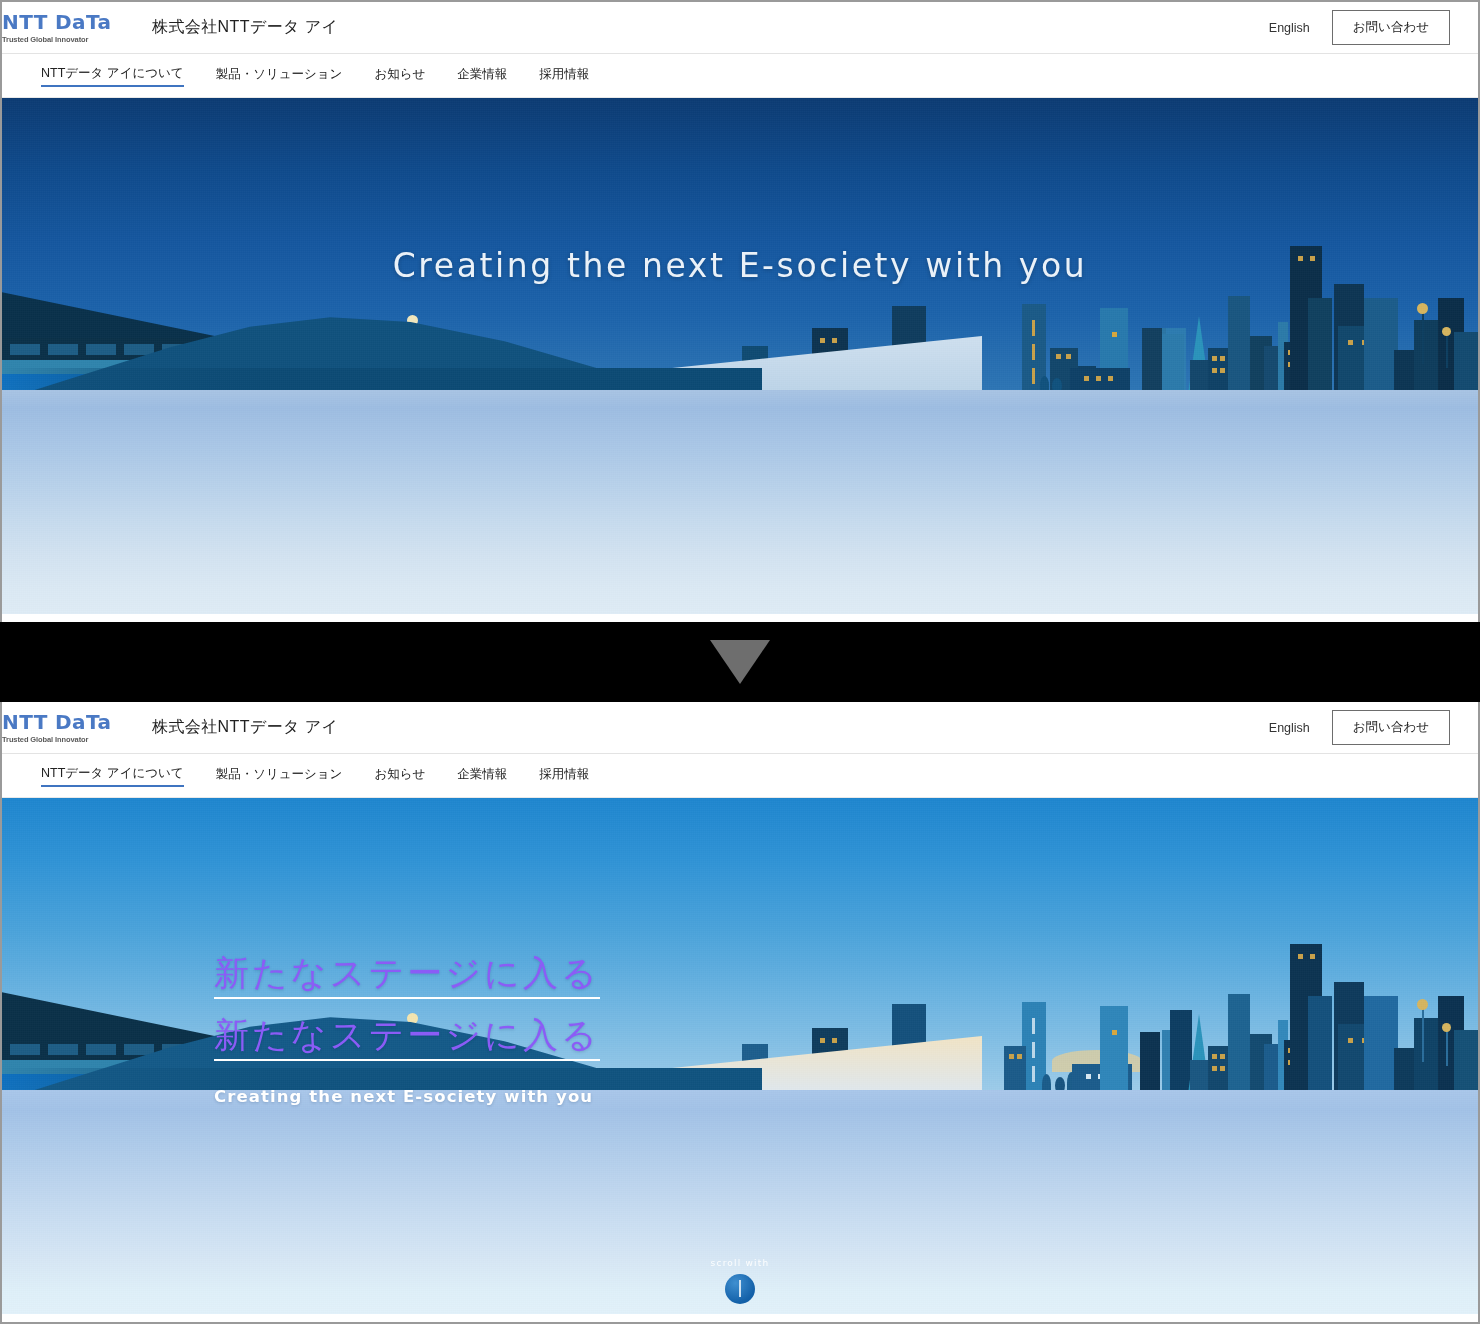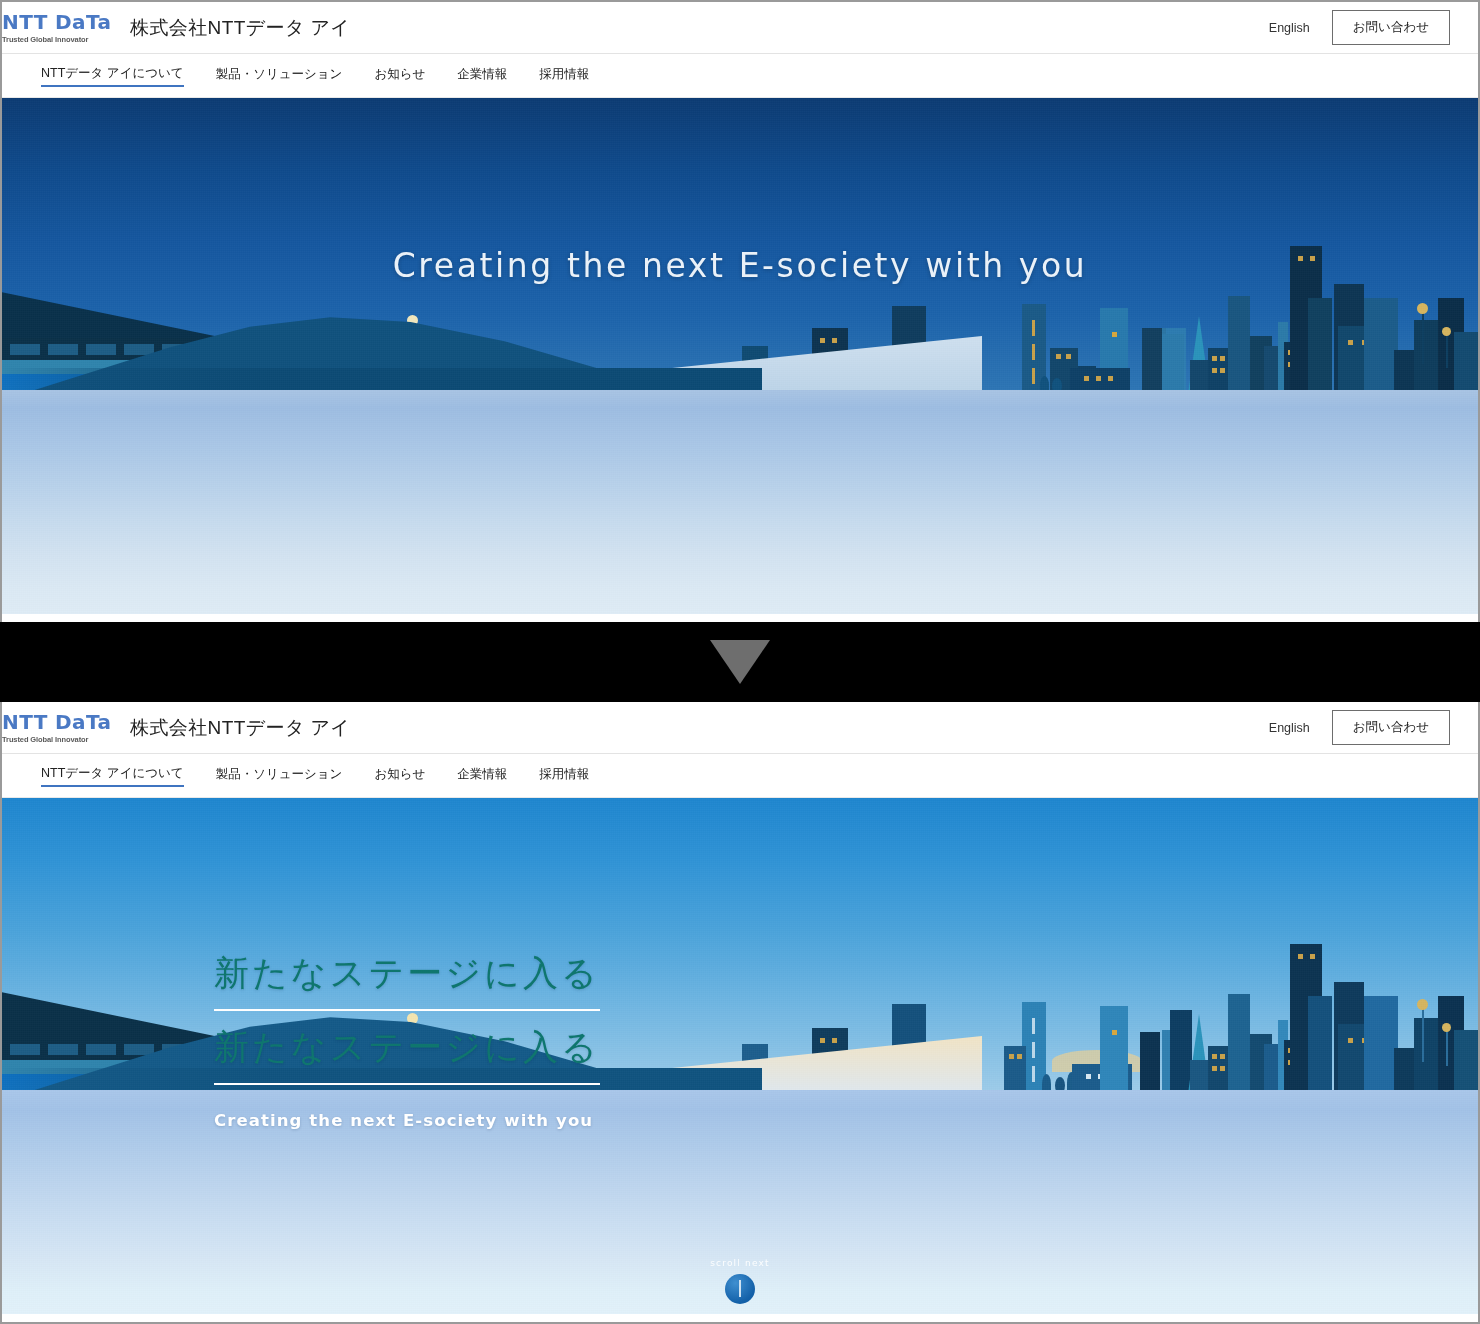--- a/index.html
+++ b/index.html
@@ -32,21 +32,21 @@
     font-family: "DejaVu Sans", sans-serif;
     font-weight: 700; font-size: 20px; letter-spacing: 0.4px;
     color: #4a79c4; line-height: 1; white-space: nowrap;
   }
   .logo-tag {
     font-size: 7.5px; color: #5a5a5a; letter-spacing: -0.1px;
     margin-top: 3px; white-space: nowrap;
     font-family: "Liberation Sans", sans-serif; font-weight: 600;
   }
   .company-name {
-    font-size: 19px; color: #222;
+    margin-left: 22px; font-size: 16px; color: #222;
     letter-spacing: 0.4px; white-space: nowrap;
   }
   .header-right {
     margin-left: auto; margin-right: 28px;
     display: flex; align-items: center; gap: 22px;
   }
   .lang-link {
     font-size: 12.5px; color: #333; text-decoration: none;
     font-family: "Liberation Sans", sans-serif;
   }
@@ -172,22 +172,22 @@
   .hero-title-a {
     position: absolute; left: 0; right: 0; top: 148px;
     text-align: center;
     font-size: 33px; color: #eaf1f8; letter-spacing: 2.6px;
     font-family: "DejaVu Sans", sans-serif; font-weight: 400;
     text-shadow: 0 1px 4px rgba(0,0,0,.22);
   }
 
   .hero-copy-b { position: absolute; left: 212px; top: 152px; z-index: 5; }
   .jp-line {
-    font-size: 35px; color: #0f766e; letter-spacing: 3px;
-    padding-bottom: 12px; margin-bottom: 13px;
+    font-size: 35px; color: #8b5cf6; letter-spacing: 3px;
+    padding-bottom: 0; margin-bottom: 13px;
     border-bottom: 2px solid #ffffff; display: inline-block;
     white-space: nowrap; font-weight: 400;
     text-shadow: 0 1px 3px rgba(0,40,80,.18);
     text-align: center;
   }
   .jp-line.second { margin-bottom: 26px; }
   .en-sub {
     font-size: 16.5px; color: #fff; letter-spacing: 1.1px; font-weight: 700;
     font-family: "DejaVu Sans", sans-serif;
     text-shadow: 0 1px 3px rgba(0,40,80,.2);
@@ -519,19 +519,19 @@
       <div class="grain"></div>
 
       <div class="hero-copy-b">
         <div class="jp-line">新たなステージに入る</div><br>
         <div class="jp-line second">新たなステージに入る</div><br>
         <div class="en-sub">Creating the next E-society with you</div>
       </div>
 
 
       <div class="scroll-down">
-        <div class="scroll-label">scroll next</div>
+        <div class="scroll-label">scroll with</div>
         <div class="scroll-dot"></div>
       </div>
     </div>
   </div>
 
 </div>
 
 </body></html>

